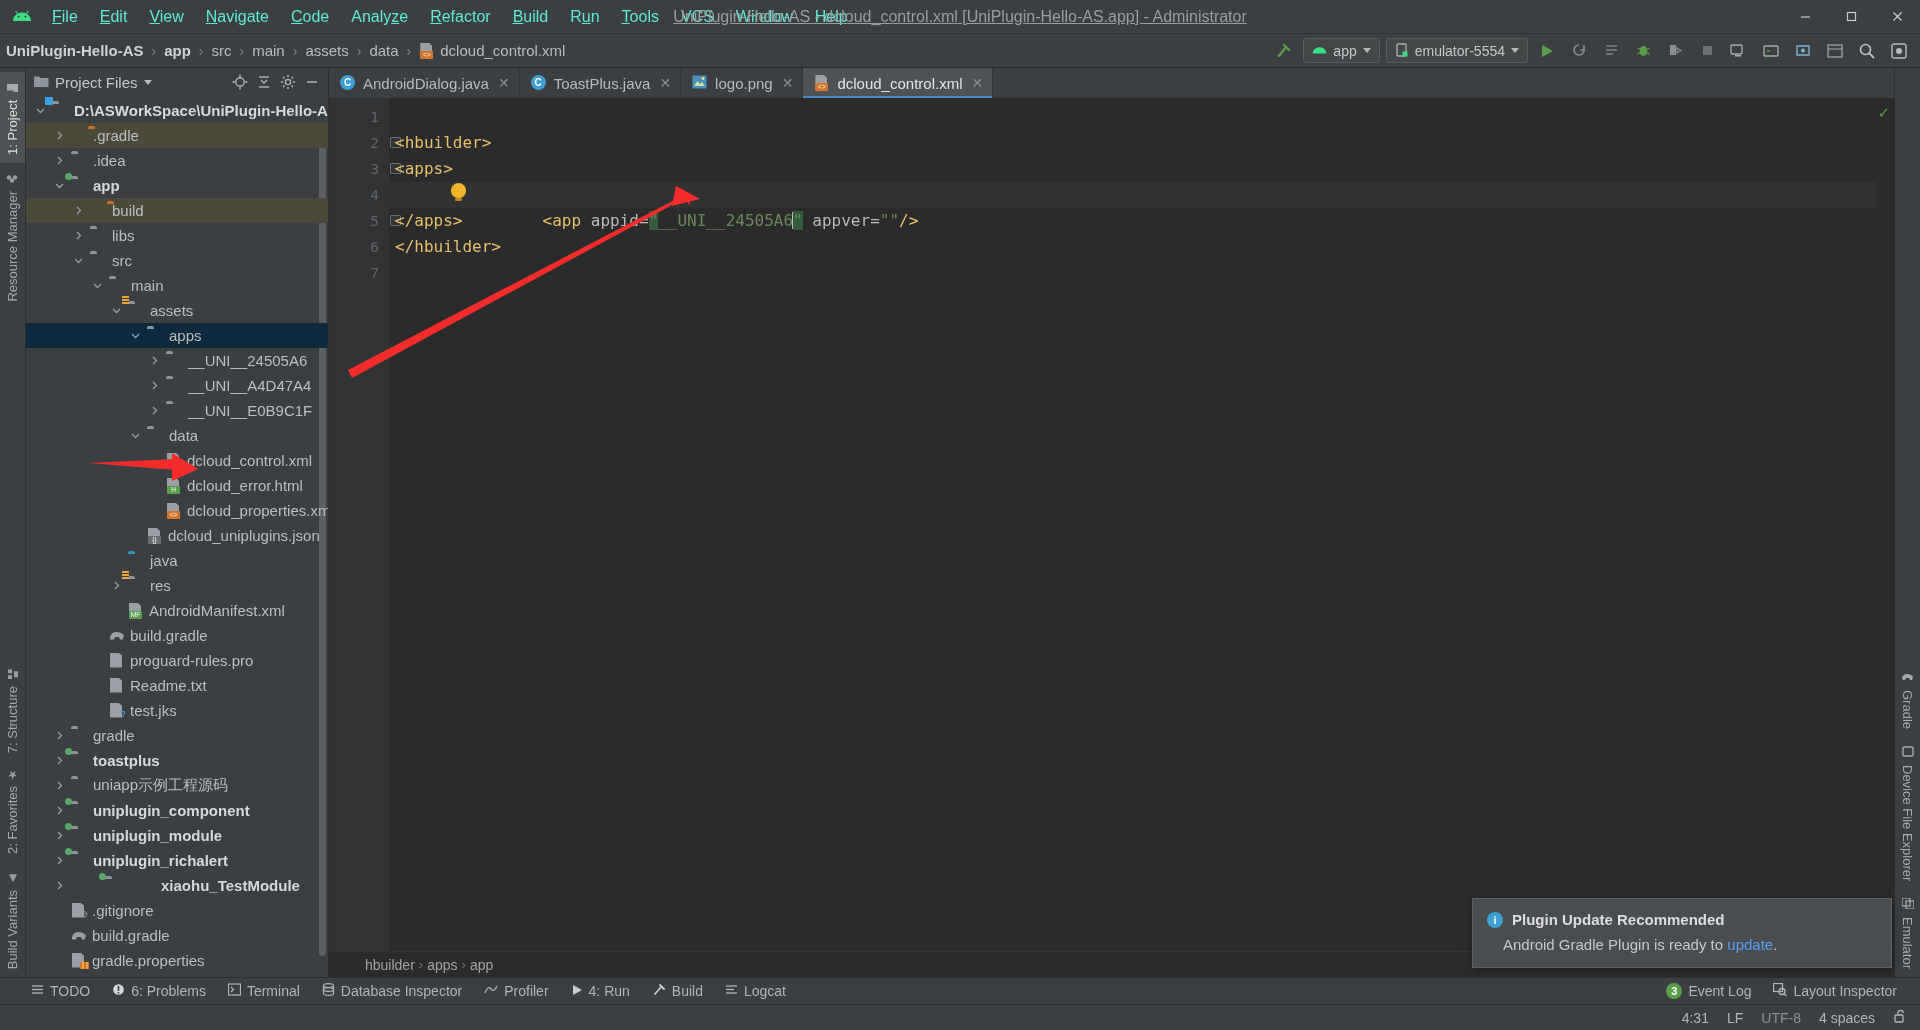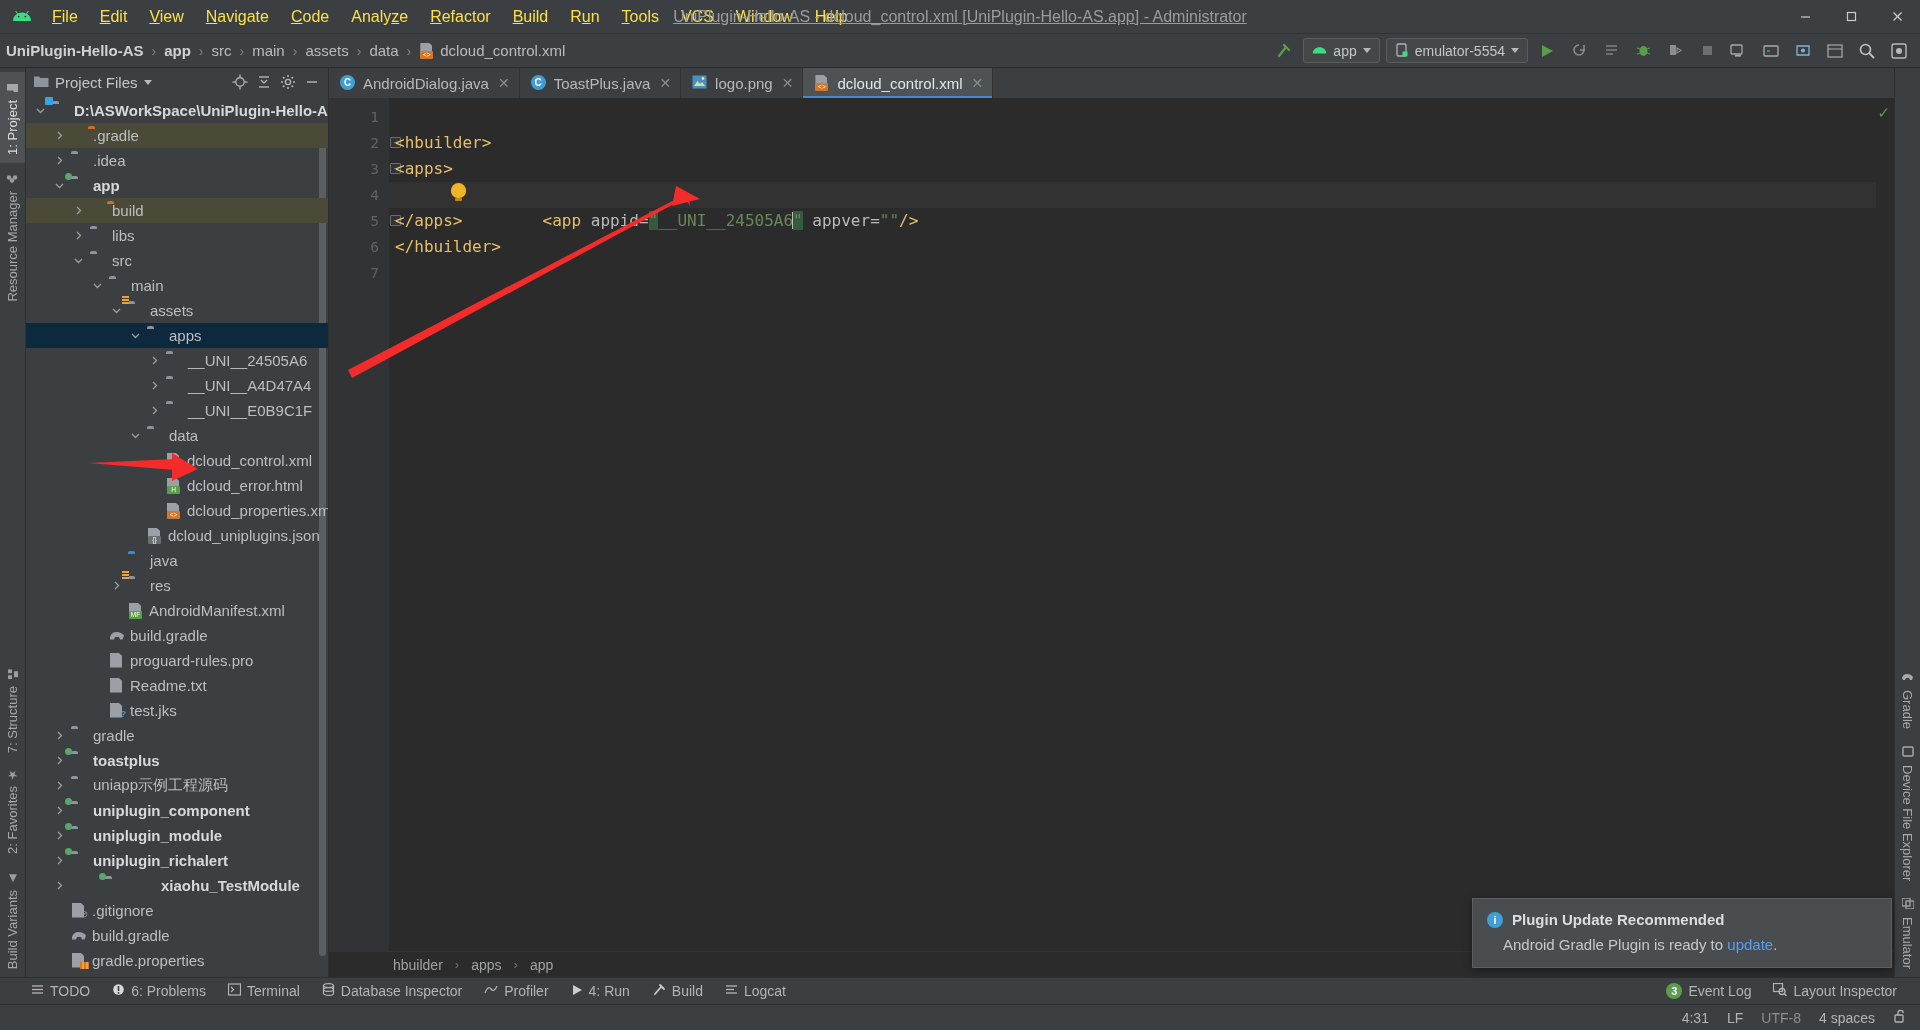--- a/index.html
+++ b/index.html
@@ -14,21 +14,21 @@
   .app { position: relative; width: 1920px; height: 1030px; display: flex; flex-direction: column; }
 
   
   .titlebar {
     height: 34px; background: #3c3f41; display: flex; align-items: center;
     border-bottom: 1px solid #323232; flex: 0 0 34px; position: relative;
   }
   .droid-logo { width: 26px; margin-left: 9px; display: flex; justify-content: center; }
   .menu { display: flex; align-items: center; gap: 0px; margin-left: 6px; }
   .menu-item {
-    padding: 4px 11px; font-size: 16px; color: #fde047; cursor: default; white-space: nowrap;
+    padding: 4px 11px; font-size: 16px; color: #5eead4; cursor: default; white-space: nowrap;
   }
   .menu-item u { text-decoration: underline; }
   .win-title {
     position: absolute; left: 0; right: 0; text-align: center; font-size: 16px;
     color: #9a9c9e; pointer-events: none; text-decoration: underline;
   }
   .win-ctrls { margin-left: auto; display: flex; align-items: center; height: 100%; }
   .win-btn { width: 46px; height: 34px; display: flex; align-items: center; justify-content: center; color: #c8cacc; }
 
   
@@ -155,21 +155,21 @@
   }
   .bulb:after { content:''; position:absolute; left:4px; bottom:-3px; width:7px; height:3px; background:#b98a1d; border-radius:1px; }
 
   .gutter-right {
     width: 18px; flex: 0 0 18px; background:#2b2b2b; position:relative;
   }
   .checkmark { position:absolute; top:6px; right:4px; color:#5a9e4b; font-size:15px; }
 
   .breadcrumbs-bottom {
     height: 26px; flex: 0 0 26px; background:#2b2b2b; display:flex; align-items:center;
-    font-size:14px; color:#a0a2a4; padding-left: 64px; gap:12px; border-top:1px solid #313335;
+    font-size:14px; color:#a0a2a4; padding-left: 36px; gap:4px; border-top:1px solid #313335;
   }
   .bc-sep { color:#6d7072; font-size:13px; }
 
   
   .notif {
     position: absolute; right: 28px; bottom: 62px; width: 420px; background: #4a4d4f;
     border: 1px solid #5c6063; padding: 12px 16px 14px 14px; box-shadow: 0 2px 8px rgba(0,0,0,.4);
   }
   .notif-t { display:flex; align-items:center; gap:9px; font-size:15px; font-weight:bold; color:#dcdddf; }
   .notif-b { font-size:15px; color:#c6c8ca; margin-top:8px; margin-left:16px; }

